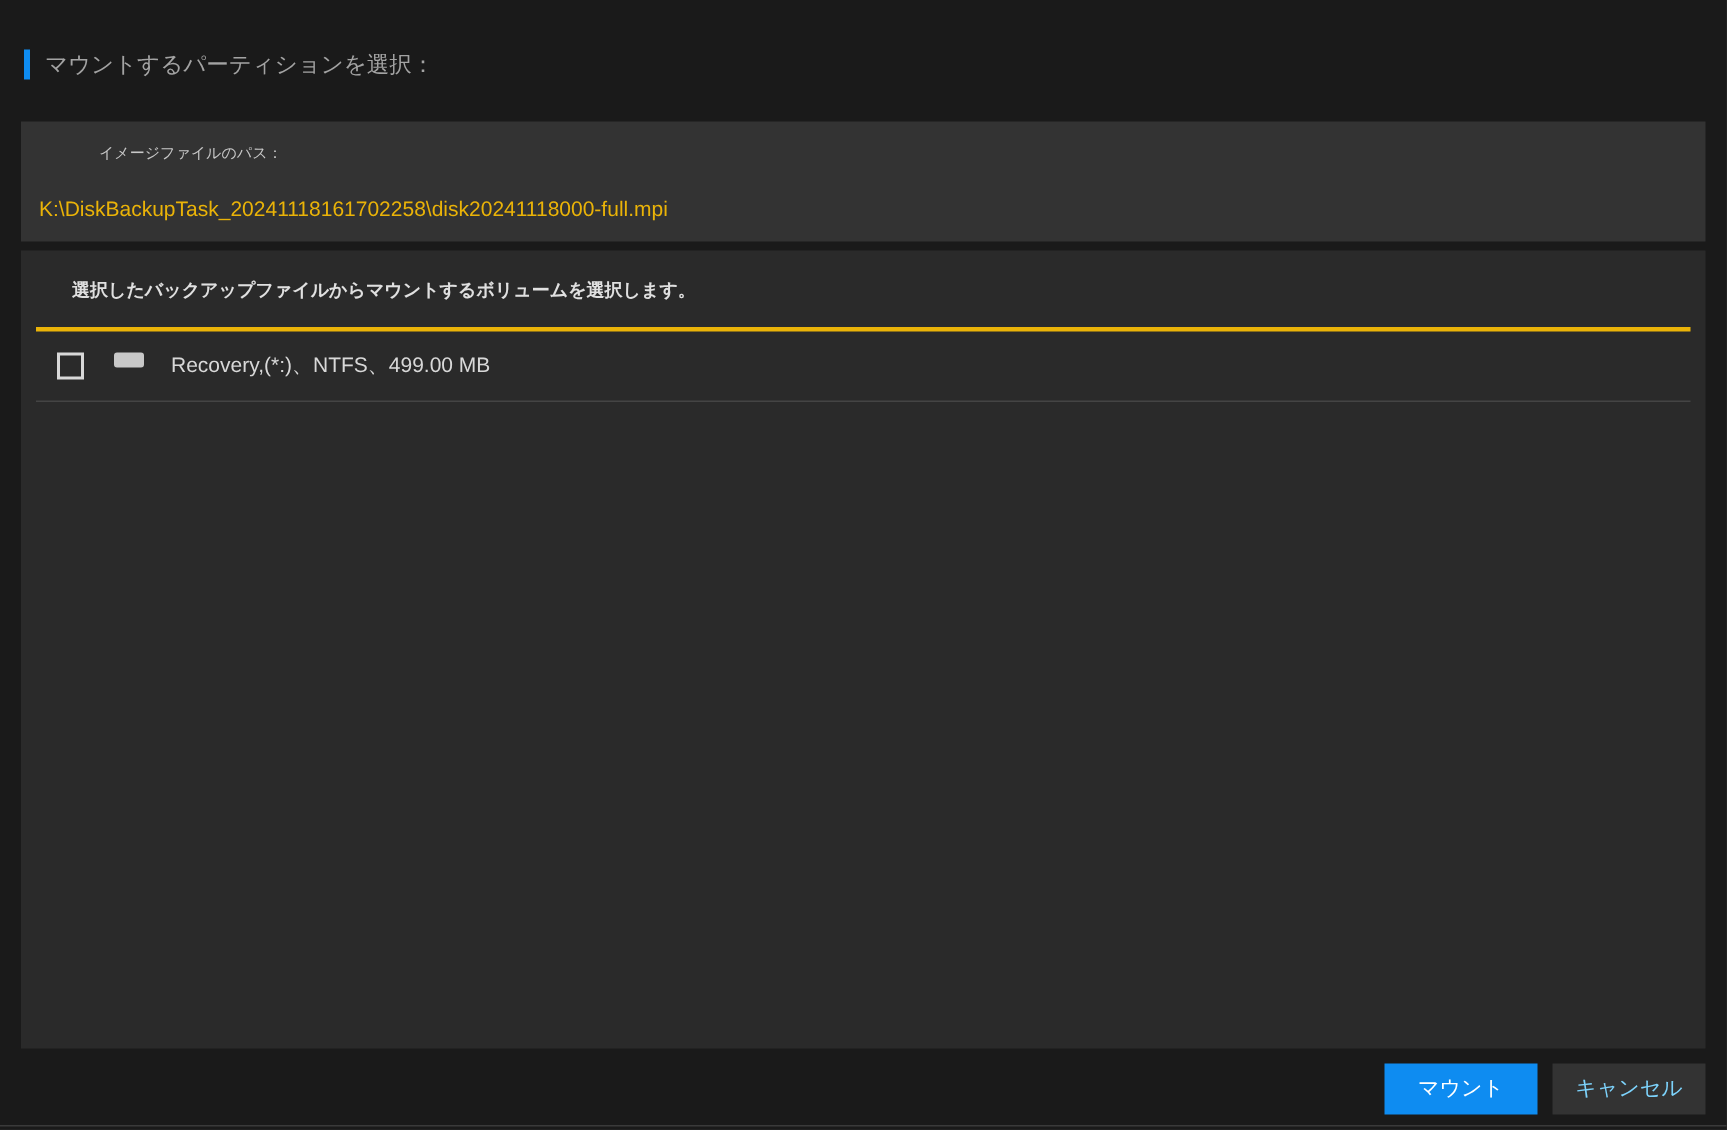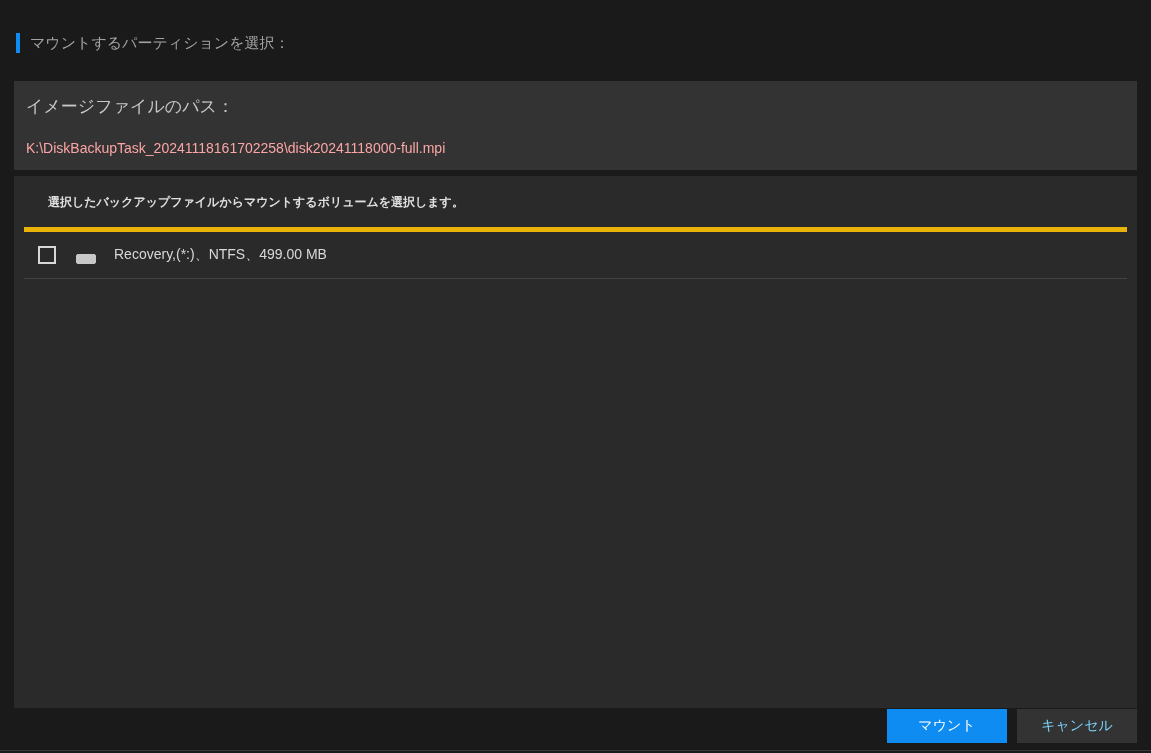--- a/index.html
+++ b/index.html
@@ -36,45 +36,46 @@
       font-size: 15px;
       color: #a3a3a3;
       font-weight: 400;
     }
     .path-section {
       margin: 12px 14px 0 14px;
       background: #333333;
       padding: 14px 12px 14px 12px;
     }
     .path-label {
-      font-size: 17px;
+      font-size: 10px;
       color: #c8c8c8;
       margin-bottom: 22px;
+      margin-left: 40px;
     }
     .path-value {
       font-size: 14px;
-      color: #fca5a5;
+      color: #eab308;
     }
     .volume-section {
       margin: 6px 14px 0 14px;
       background: #2a2a2a;
       height: 532px;
     }
     .volume-instruction {
       padding: 18px 0 16px 24px;
       font-size: 12px;
       color: #e0e0e0;
       font-weight: bold;
-      border-bottom: 5px solid #eab308;
+      border-bottom: 3px solid #eab308;
       margin-left: 10px;
       margin-right: 10px;
     }
     .volume-row {
       display: flex;
-      align-items: flex-end;
+      align-items: flex-start;
       padding: 14px 0 14px 14px;
       border-bottom: 1px solid #444444;
       margin-left: 10px;
       margin-right: 10px;
     }
     .checkbox {
       width: 18px;
       height: 18px;
       border: 2px solid #d8d8d8;
       background: transparent;
@@ -97,21 +98,21 @@
       color: #d8d8d8;
     }
     .footer {
       position: absolute;
       bottom: 10px;
       right: 14px;
       display: flex;
       gap: 10px;
     }
     .btn {
-      width: 120px;
+      width: 102px;
       height: 34px;
       border: none;
       font-size: 14px;
       cursor: pointer;
       font-family: Liberation Mono, monospace;
     }
     .btn-primary {
       background: #0e8cf1;
       color: #ffffff;
     }

